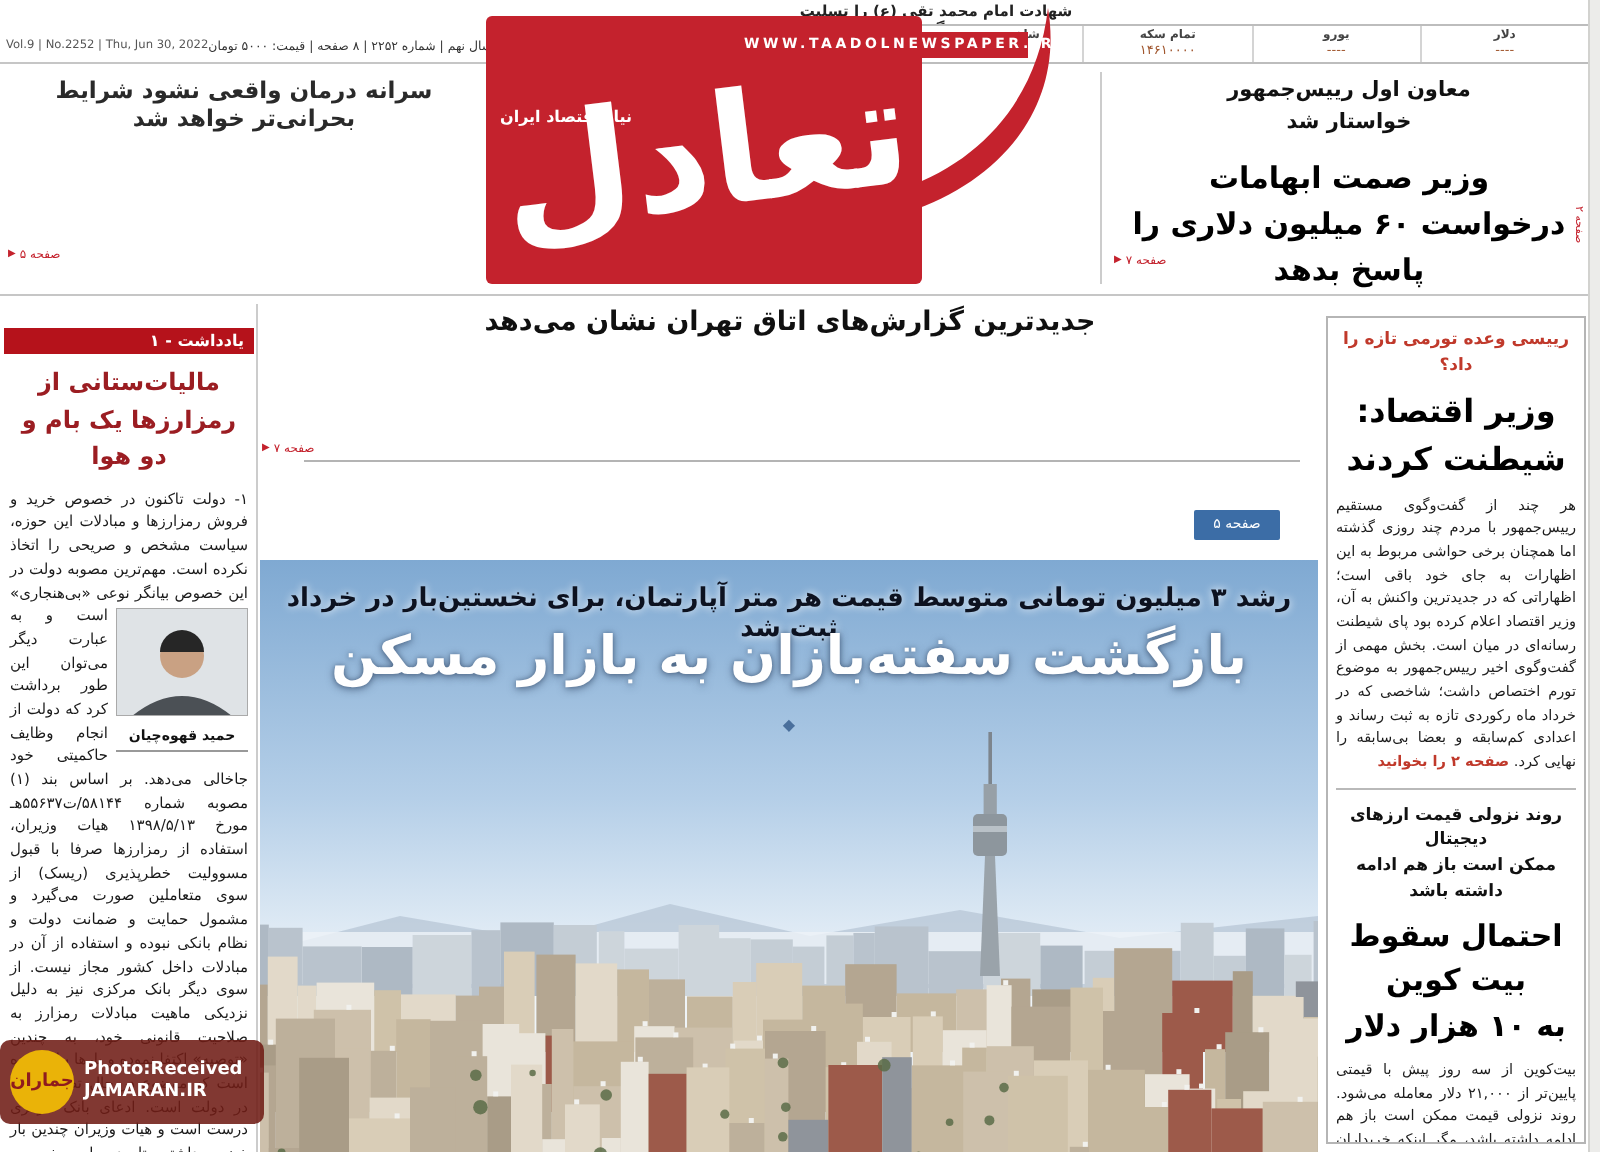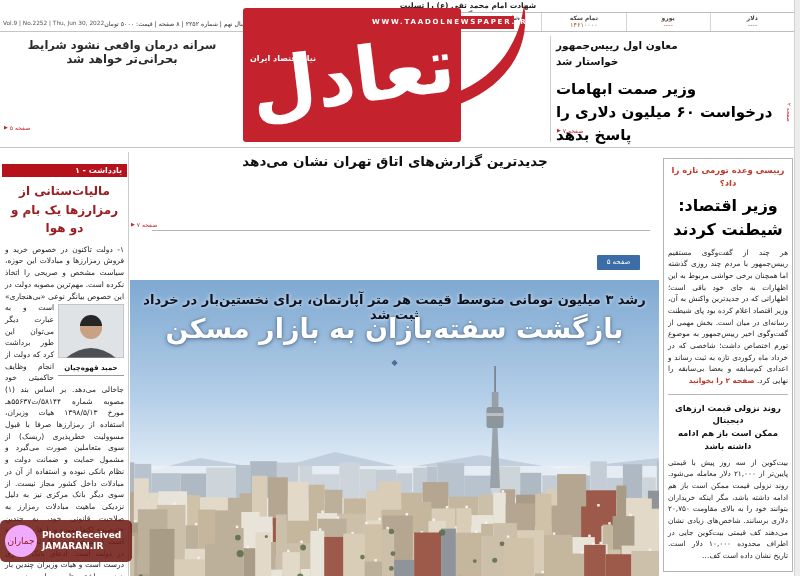--- a/index.html
+++ b/index.html
@@ -34,21 +34,21 @@
        font-size:7px;font-weight:bold;letter-spacing:1.8px;text-align:right;line-height:13px;direction:ltr}
   .swoosh{position:absolute;left:452px;top:2px}
 
   
   .health{position:absolute;left:4px;top:38px;width:236px;text-align:center}
   .health .kicker{font-size:12px;font-weight:bold;color:#c22a32;margin-bottom:7px}
   .health .title{font-size:20px;font-weight:bold;color:#0f0f0f;margin-bottom:9px;letter-spacing:-.3px}
   .health .sub{font-size:11.5px;font-weight:bold;color:#2a2a2a}
 
   
-  .vp{position:absolute;left:556px;top:38px;width:237px;text-align:left}
+  .vp{position:absolute;left:556px;top:38px;width:237px;text-align:center}
   .vp .kicker{font-size:10.5px;font-weight:bold;color:#111;line-height:1.5;margin-bottom:8px}
   .vp .title{font-size:15px;font-weight:bold;color:#000;line-height:1.55}
 
   .marker{position:absolute;display:flex;align-items:center;gap:2px;color:#c4222d;
           font-size:6px;direction:ltr}
   .marker .tri{font-size:5px;line-height:1}
   .edge-marker{position:absolute;left:786px;top:103px;writing-mode:vertical-rl;
                font-size:5.5px;color:#c4222d}
 
   
@@ -73,22 +73,22 @@
   
   .note{position:absolute;left:2px;top:164px;width:125px;height:424px;overflow:hidden}
   .note-head{background:#b5121b;color:#fff;font-size:8px;font-weight:bold;text-align:right;
              padding:2px 5px;height:13px;line-height:9px}
   .note-title{font-size:12px;font-weight:bold;color:#9b1d22;text-align:center;line-height:1.55;margin:5px 2px 6px}
   .note-body{font-size:7.5px;line-height:1.56;text-align:justify;color:#1b1b1b;padding:0 3px}
   .author{float:right;width:66px;margin:2px 0 3px 4px}
   .author-name{font-size:7px;font-weight:bold;text-align:center;border-bottom:1px solid #999;padding:1px 0;color:#111}
   .wm{position:absolute;left:0;top:520px;width:132px;height:42px;background:rgba(112,28,22,.88);
       border-radius:5px;display:flex;align-items:center;gap:5px;padding:0 5px;direction:ltr}
-  .wm-logo{width:32px;height:32px;border-radius:50%;background:#f0abfc;color:#8e1b1e;font-size:9px;
-           font-weight:normal;display:flex;align-items:center;justify-content:center;flex:none}
+  .wm-logo{width:32px;height:32px;border-radius:50%;background:#eab308;color:#8e1b1e;font-size:9px;
+           font-weight:bold;display:flex;align-items:center;justify-content:center;flex:none}
   .wm-text{color:#fff;font-size:9px;font-weight:bold;line-height:1.25}
 
   
   .rcol{position:absolute;left:663px;top:158px;width:130px;height:414px;border:1px solid #b5b5b5;
         padding:5px 4px;overflow:hidden;background:#fff}
   .r-kicker{font-size:8.5px;font-weight:bold;text-align:center;line-height:1.5;margin-bottom:4px;color:#111}
   .r-kicker.red{color:#c0392b}
   .r-title{font-size:16px;font-weight:bold;text-align:center;line-height:1.5;color:#000;margin-bottom:5px}
   .r-title.t3{font-size:15px}
   .r-body{font-size:7.3px;line-height:1.6;text-align:justify;color:#1c1c1c}
@@ -430,20 +430,23 @@
 شیطنت کردند</div>
       <div class="r-body">
         <span>هر چند از گفت‌وگوی مستقیم رییس‌جمهور با مردم چند روزی گذشته اما همچنان برخی حواشی مربوط به این اظهارات به جای خود باقی است؛ اظهاراتی که در جدیدترین واکنش به آن، وزیر اقتصاد اعلام کرده بود پای شیطنت رسانه‌ای در میان است. بخش مهمی از گفت‌وگوی اخیر رییس‌جمهور به موضوع تورم اختصاص داشت؛ شاخصی که در خرداد ماه رکوردی تازه به ثبت رساند و اعدادی کم‌سابقه و بعضا بی‌سابقه را نهایی کرد.</span>
         <span class="read">صفحه ۲ را بخوانید</span>
       </div>
     </div>
     <div class="rdiv"></div>
     <div>
       <div class="r-kicker pre">روند نزولی قیمت ارزهای دیجیتال
 ممکن است باز هم ادامه داشته باشد</div>
+      <div class="r-title t3 pre">احتمال سقوط
+بیت کوین
+به ۱۰ هزار دلار</div>
       <div class="r-body">
         <span>بیت‌کوین از سه روز پیش با قیمتی پایین‌تر از ۲۱,۰۰۰ دلار معامله می‌شود. روند نزولی قیمت ممکن است باز هم ادامه داشته باشد، مگر اینکه خریداران بتوانند خود را به بالای مقاومت ۲۰,۷۵۰ دلاری برسانند. شاخص‌های زیادی نشان می‌دهند کف قیمتی بیت‌کوین جایی در اطراف محدوده ۱۰,۰۰۰ دلار است. تاریخ نشان داده است کف…</span>
         
       </div>
     </div>
   </div>
 
   <div class="edge-shade"></div>
 </div>
 

